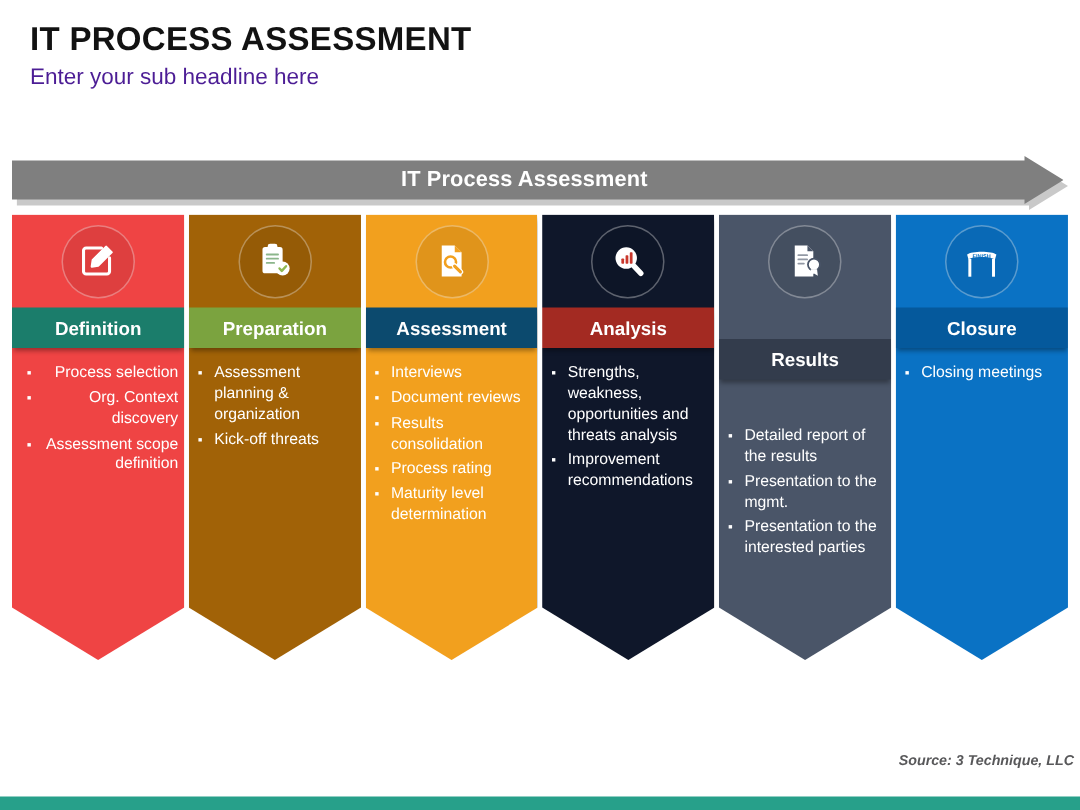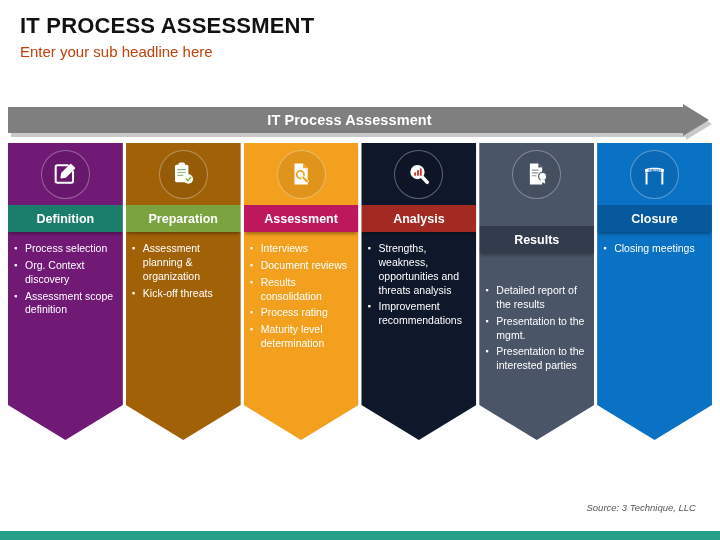--- a/index.html
+++ b/index.html
@@ -12,21 +12,21 @@
   }
   .slide{position:absolute;inset:0;}
 
   
   .hdr{position:absolute;left:20px;top:14px;width:660px;}
   .hdr-title{
     font-size:22px;font-weight:bold;color:#121212;
     letter-spacing:.2px;line-height:1.1;margin:0;
   }
   .hdr-sub{
-    font-size:15px;color:#c2410c;font-weight:normal;
+    font-size:15px;color:#4c1d95;font-weight:normal;
     margin:6px 0 0 0;line-height:1.1;
   }
 
   
   .banner-wrap{position:absolute;left:8px;top:104px;width:704px;height:34px;}
   .banner-shadow{
     position:absolute;left:3px;top:4px;width:701px;height:32px;
     background:#c9c9c9;
     -webkit-clip-path:polygon(0 3px,calc(100% - 26px) 3px,calc(100% - 26px) 0,100% 50%,calc(100% - 26px) 100%,calc(100% - 26px) calc(100% - 3px),0 calc(100% - 3px));
     clip-path:polygon(0 3px,calc(100% - 26px) 3px,calc(100% - 26px) 0,100% 50%,calc(100% - 26px) 100%,calc(100% - 26px) calc(100% - 3px),0 calc(100% - 3px));
@@ -76,22 +76,22 @@
   }
   .bul{
     display:flex;gap:4px;margin-bottom:3px;
     color:#ffffff;font-size:10.5px;line-height:1.32;
   }
   .bul .dot{flex:0 0 7px;font-size:9px;line-height:1.45;}
   .bul .txt{flex:1 1 auto;}
 
   
   .source{
-    position:absolute;right:24px;bottom:27px;
-    font-size:9.5px;font-style:italic;font-weight:normal;
+    position:absolute;right:4px;bottom:27px;
+    font-size:9.5px;font-style:italic;font-weight:bold;
     color:#58585a;
   }
   .bottom-bar{
     position:absolute;left:0;bottom:0;width:720px;height:9px;
     background:#27a08a;
   }
 </style>
 </head>
 <body>
 
@@ -103,21 +103,21 @@
   </div>
 
   <div class="banner-wrap">
     <div class="banner-shadow"></div>
     <div class="banner" style="background: rgb(127, 127, 127);">
       <span class="banner-label">IT Process Assessment</span>
     </div>
   </div>
 
   <div class="cols" id="cols">
-      <div class="col" style="background: #701a75;">
+      <div class="col" style="background: #ef4444; text-align: right;">
         <div class="col-icon-area">
           <div class="icon-circle">
             <svg width="26" height="26" viewBox="0 0 24 24" fill="none" stroke="#fff" stroke-width="1.9" stroke-linecap="round" stroke-linejoin="round">
               <path d="M14.5 4H5a1.6 1.6 0 0 0-1.6 1.6v12.8A1.6 1.6 0 0 0 5 20h12.8a1.6 1.6 0 0 0 1.6-1.6V10"></path>
               <path d="M17.3 3.2l3.4 3.4-8.2 8.2-4 .6.6-4z" fill="#fff" stroke="#fff" stroke-width="1.4"></path>
             </svg>
           </div>
         </div>
         <div class="col-title" style="background: rgb(27, 125, 107);">Definition</div>
         <div class="col-body">
@@ -166,21 +166,21 @@
           <div class="icon-circle">
             <svg width="26" height="26" viewBox="0 0 24 24">
               <path d="M6 2.4h8l4.2 4.2v15H6z" fill="#fff"></path>
               <path d="M14 2.4v4.2h4.2" fill="#f2a01e"></path>
               <circle cx="11.4" cy="12.6" r="3.4" fill="none" stroke="#f2a01e" stroke-width="1.6"></circle>
               <path d="M13.9 15.1l3.6 3.6" stroke="#fff" stroke-width="3.4" stroke-linecap="round"></path>
               <path d="M13.9 15.1l3.6 3.6" stroke="#f2a01e" stroke-width="1.9" stroke-linecap="round"></path>
             </svg>
           </div>
         </div>
-        <div class="col-title" style="background: #be185d;">Assessment</div>
+        <div class="col-title" style="background: #0c4a6e;">Assessment</div>
         <div class="col-body">
           <div class="bul">
             <span class="dot">▪</span>
             <span class="txt">Interviews</span>
           </div>
           <div class="bul">
             <span class="dot">▪</span>
             <span class="txt">Document reviews</span>
           </div>
           <div class="bul">

